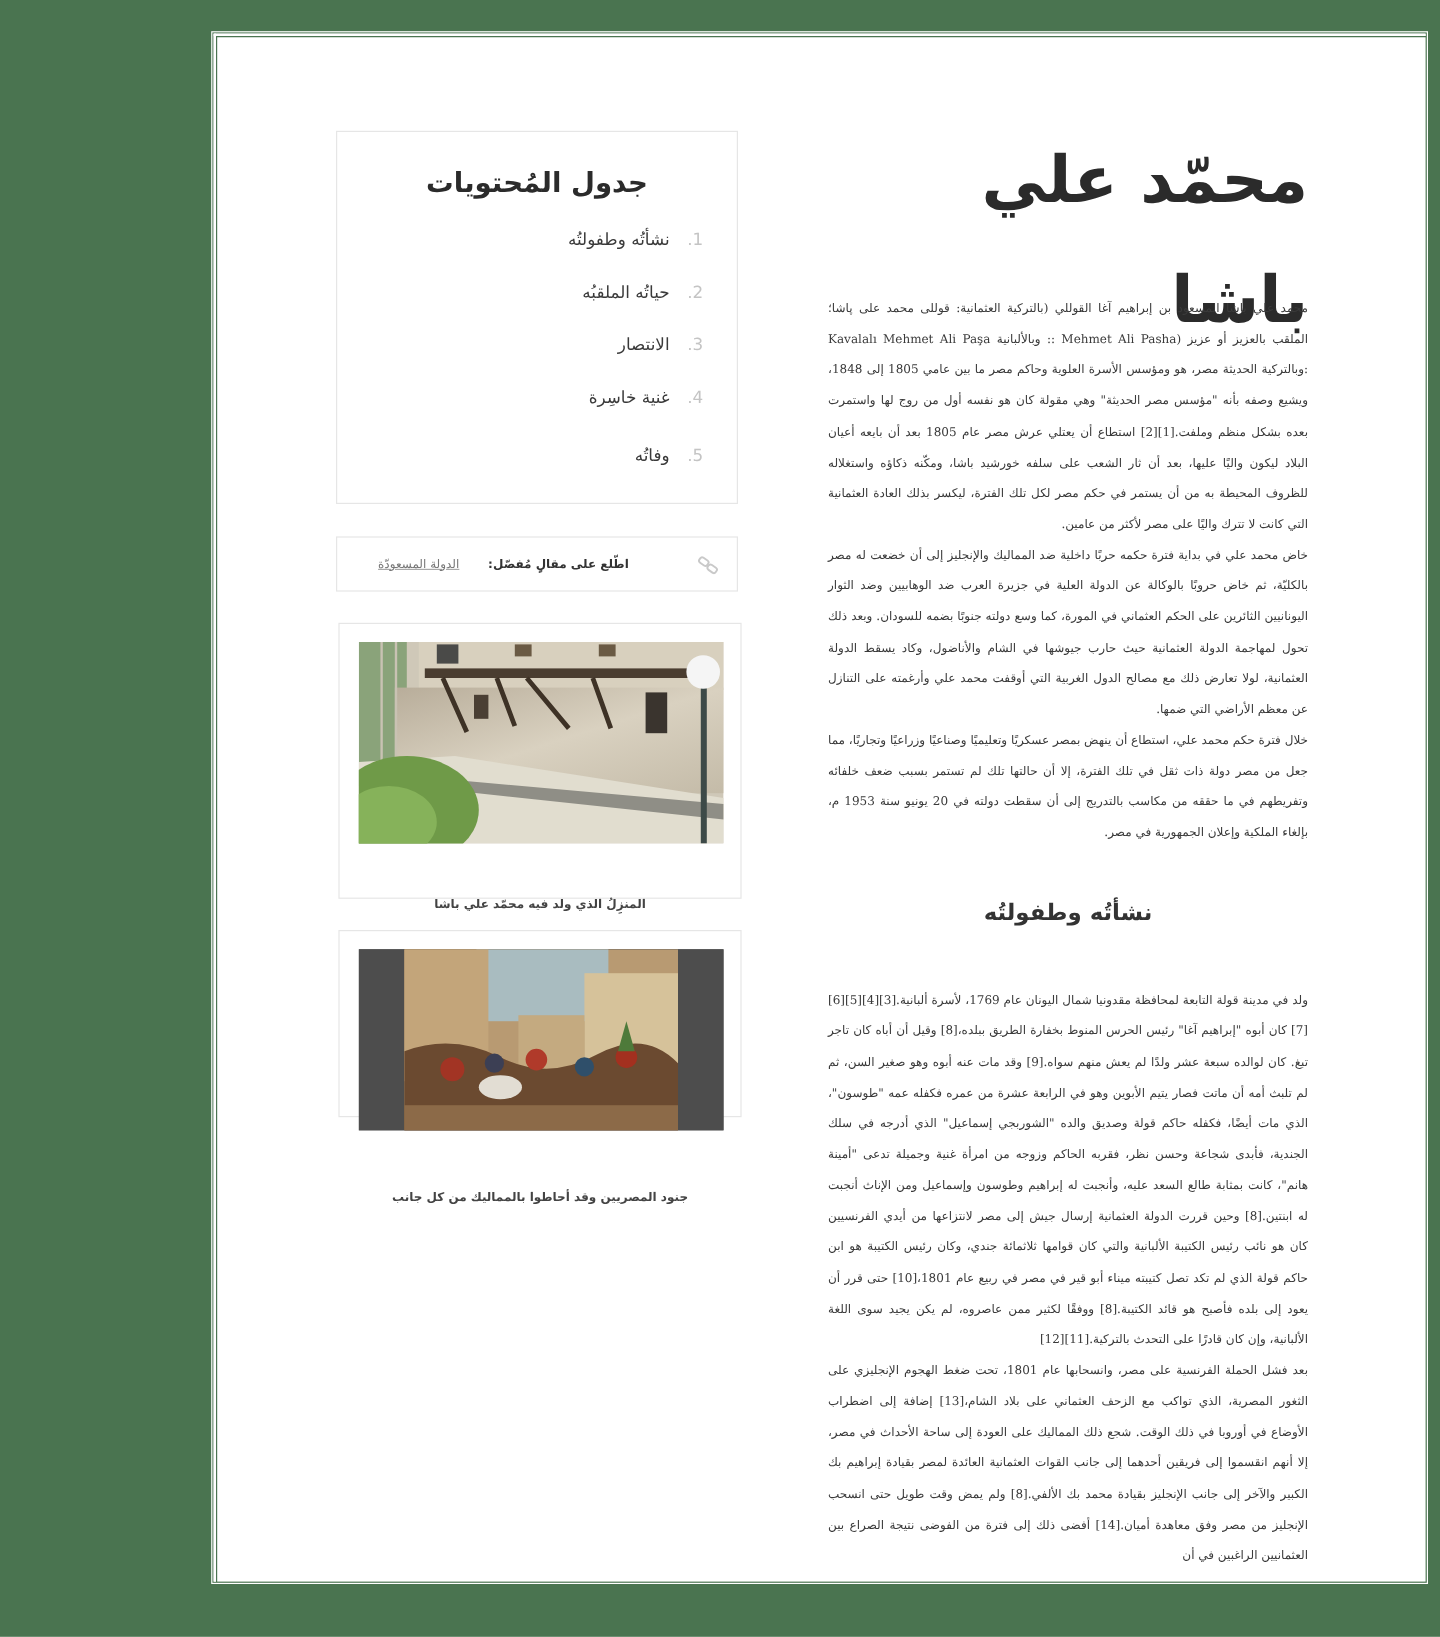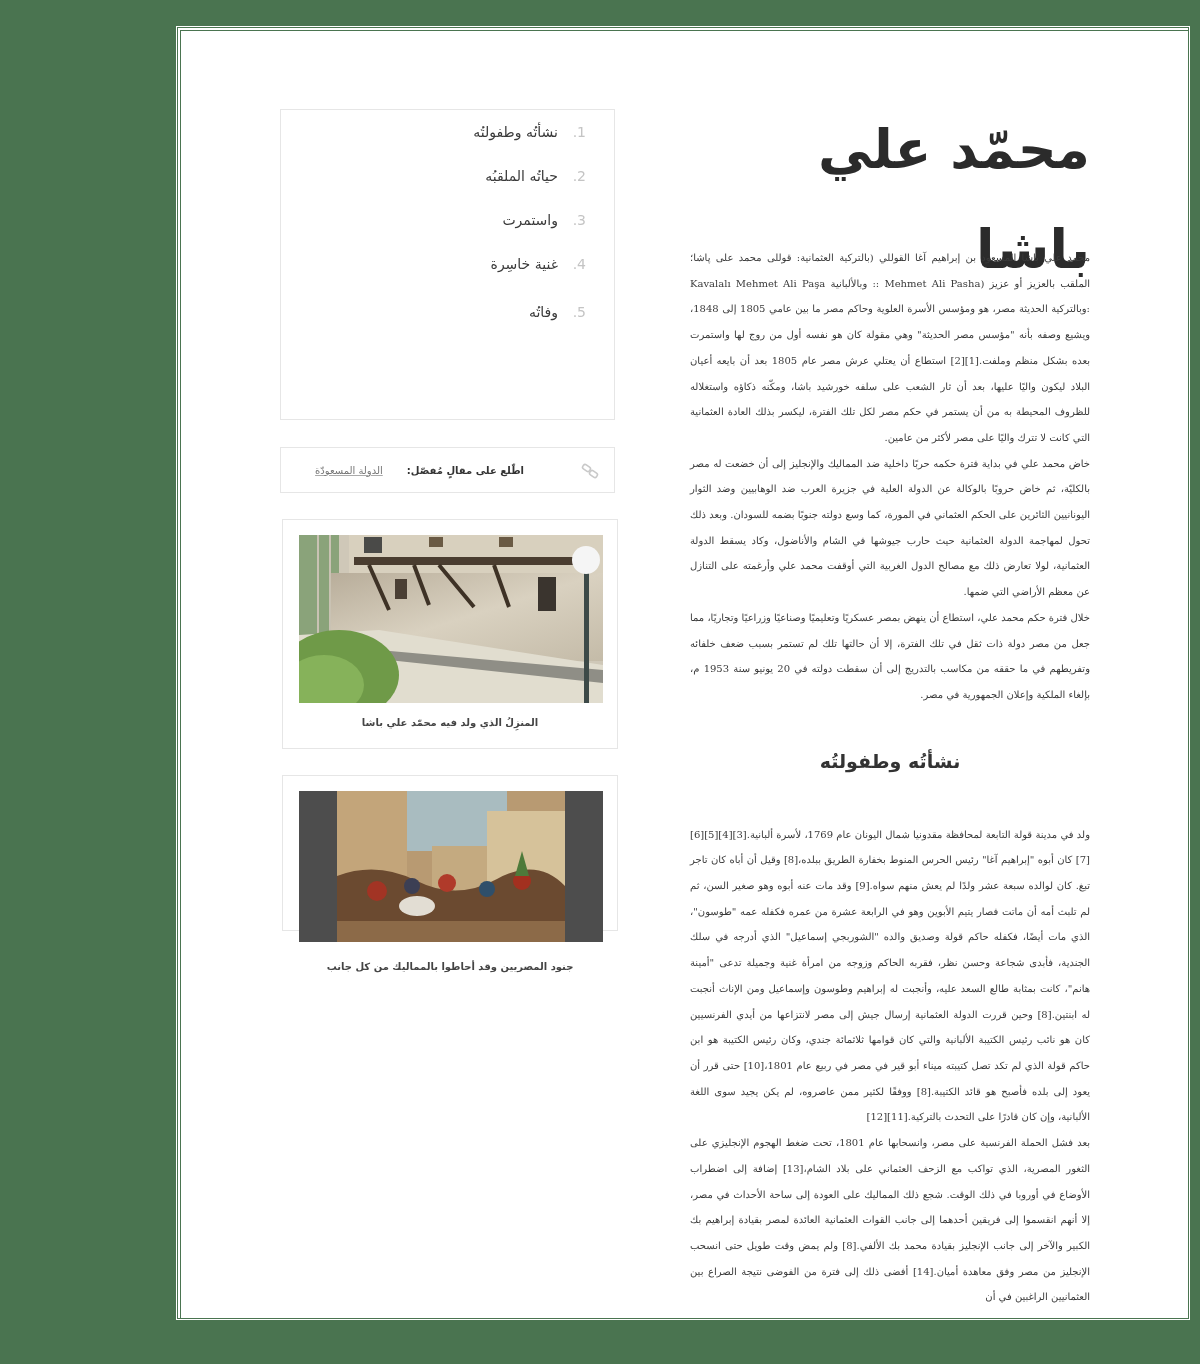--- a/index.html
+++ b/index.html
@@ -134,20 +134,21 @@
   }
   .fig1 .fig-img { height: 168px; }
   .fig2 .fig-img { height: 151px; background: #4d4d4d; }
   .fig-caption {
     position: absolute;
     left: 0; right: 0;
     text-align: center;
     font-size: 10px;
     font-weight: bold;
     color: #444;
+    margin-top: 32px;
   }
   .fig1 .fig-caption { top: 197px; }
   .fig2 .fig-caption { top: 185px; }
   svg { display: block; }
 </style>
 </head>
 <body>
 
 <div class="page-frame"></div>
 <div class="page"></div>
@@ -156,32 +157,33 @@
   <h1 class="article-title">محمّد علي باشا</h1>
   <p class="para">محمد علي باشا المسعود بن إبراهيم آغا القوللي (بالتركية العثمانية: قوللى محمد على پاشا؛ الملقب بالعزيز أو عزيز (Mehmet Ali Pasha :: وبالألبانية Kavalalı Mehmet Ali Paşa :وبالتركية الحديثة مصر، هو ومؤسس الأسرة العلوية وحاكم مصر ما بين عامي 1805 إلى 1848، ويشيع وصفه بأنه "مؤسس مصر الحديثة" وهي مقولة كان هو نفسه أول من روج لها واستمرت بعده بشكل منظم وملفت.[1][2] استطاع أن يعتلي عرش مصر عام 1805 بعد أن بايعه أعيان البلاد ليكون واليًا عليها، بعد أن ثار الشعب على سلفه خورشيد باشا، ومكّنه ذكاؤه واستغلاله للظروف المحيطة به من أن يستمر في حكم مصر لكل تلك الفترة، ليكسر بذلك العادة العثمانية التي كانت لا تترك واليًا على مصر لأكثر من عامين.</p>
   <p class="para">خاض محمد علي في بداية فترة حكمه حربًا داخلية ضد المماليك والإنجليز إلى أن خضعت له مصر بالكليّة، ثم خاض حروبًا بالوكالة عن الدولة العلية في جزيرة العرب ضد الوهابيين وضد الثوار اليونانيين الثائرين على الحكم العثماني في المورة، كما وسع دولته جنوبًا بضمه للسودان. وبعد ذلك تحول لمهاجمة الدولة العثمانية حيث حارب جيوشها في الشام والأناضول، وكاد يسقط الدولة العثمانية، لولا تعارض ذلك مع مصالح الدول الغربية التي أوقفت محمد علي وأرغمته على التنازل عن معظم الأراضي التي ضمها.</p>
   <p class="para">خلال فترة حكم محمد علي، استطاع أن ينهض بمصر عسكريًا وتعليميًا وصناعيًا وزراعيًا وتجاريًا، مما جعل من مصر دولة ذات ثقل في تلك الفترة، إلا أن حالتها تلك لم تستمر بسبب ضعف خلفائه وتفريطهم في ما حققه من مكاسب بالتدريج إلى أن سقطت دولته في 20 يونيو سنة 1953 م، بإلغاء الملكية وإعلان الجمهورية في مصر.</p>
   <h2 class="section-heading">نشأتُه وطفولتُه</h2>
   <p class="para">ولد في مدينة قولة التابعة لمحافظة مقدونيا شمال اليونان عام 1769، لأسرة ألبانية.[3][4][5][6][7] كان أبوه "إبراهيم آغا" رئيس الحرس المنوط بخفارة الطريق ببلده،[8] وقيل أن أباه كان تاجر تبغ. كان لوالده سبعة عشر ولدًا لم يعش منهم سواه.[9] وقد مات عنه أبوه وهو صغير السن، ثم لم تلبث أمه أن ماتت فصار يتيم الأبوين وهو في الرابعة عشرة من عمره فكفله عمه "طوسون"، الذي مات أيضًا، فكفله حاكم قولة وصديق والده "الشوربجي إسماعيل" الذي أدرجه في سلك الجندية، فأبدى شجاعة وحسن نظر، فقربه الحاكم وزوجه من امرأة غنية وجميلة تدعى "أمينة هانم"، كانت بمثابة طالع السعد عليه، وأنجبت له إبراهيم وطوسون وإسماعيل ومن الإناث أنجبت له ابنتين.[8] وحين قررت الدولة العثمانية إرسال جيش إلى مصر لانتزاعها من أيدي الفرنسيين كان هو نائب رئيس الكتيبة الألبانية والتي كان قوامها ثلاثمائة جندي، وكان رئيس الكتيبة هو ابن حاكم قولة الذي لم تكد تصل كتيبته ميناء أبو قير في مصر في ربيع عام 1801،[10] حتى قرر أن يعود إلى بلده فأصبح هو قائد الكتيبة.[8] ووفقًا لكثير ممن عاصروه، لم يكن يجيد سوى اللغة الألبانية، وإن كان قادرًا على التحدث بالتركية.[11][12]</p>
   <p class="para">بعد فشل الحملة الفرنسية على مصر، وانسحابها عام 1801، تحت ضغط الهجوم الإنجليزي على الثغور المصرية، الذي تواكب مع الزحف العثماني على بلاد الشام،[13] إضافة إلى اضطراب الأوضاع في أوروبا في ذلك الوقت. شجع ذلك المماليك على العودة إلى ساحة الأحداث في مصر، إلا أنهم انقسموا إلى فريقين أحدهما إلى جانب القوات العثمانية العائدة لمصر بقيادة إبراهيم بك الكبير والآخر إلى جانب الإنجليز بقيادة محمد بك الألفي.[8] ولم يمض وقت طويل حتى انسحب الإنجليز من مصر وفق معاهدة أميان.[14] أفضى ذلك إلى فترة من الفوضى نتيجة الصراع بين العثمانيين الراغبين في أن</p>
 </article>
 
 <nav class="toc">
+  <h2 class="toc-title">جدول المُحتويات</h2>
   <ol class="toc-list">
     <li class="toc-item">
       <span class="toc-num">1.</span>
       <span class="toc-label">نشأتُه وطفولتُه</span>
     </li>
     <li class="toc-item">
       <span class="toc-num">2.</span>
       <span class="toc-label">حياتُه الملقبُه</span>
     </li>
     <li class="toc-item">
       <span class="toc-num">3.</span>
-      <span class="toc-label">واستمرت</span>
+      <span class="toc-label">الانتصار</span>
     </li>
     <li class="toc-item">
       <span class="toc-num">4.</span>
       <span class="toc-label">غنية خاسِرة</span>
     </li>
     <li class="toc-item">
       <span class="toc-num">5.</span>
       <span class="toc-label">وفاتُه</span>
     </li>
   </ol>

